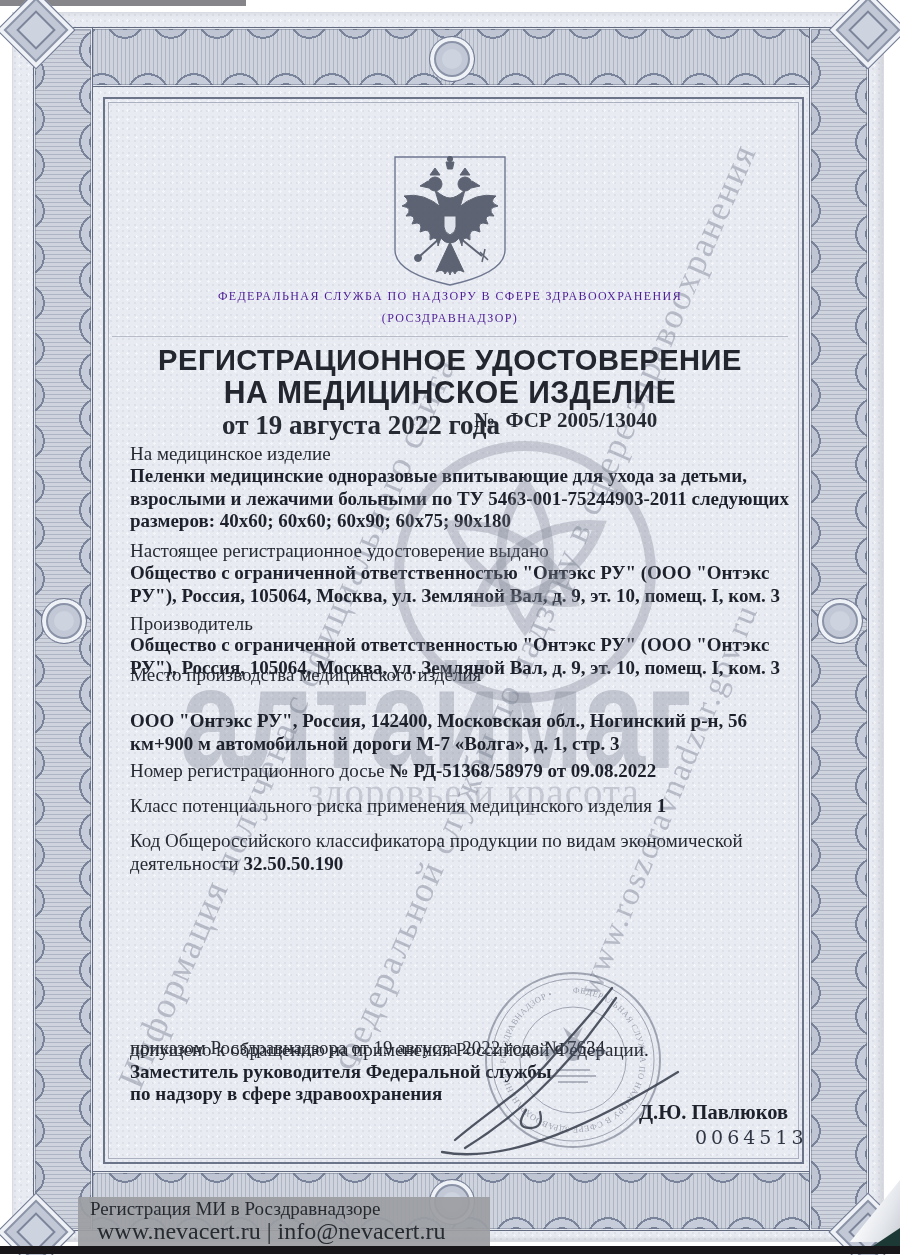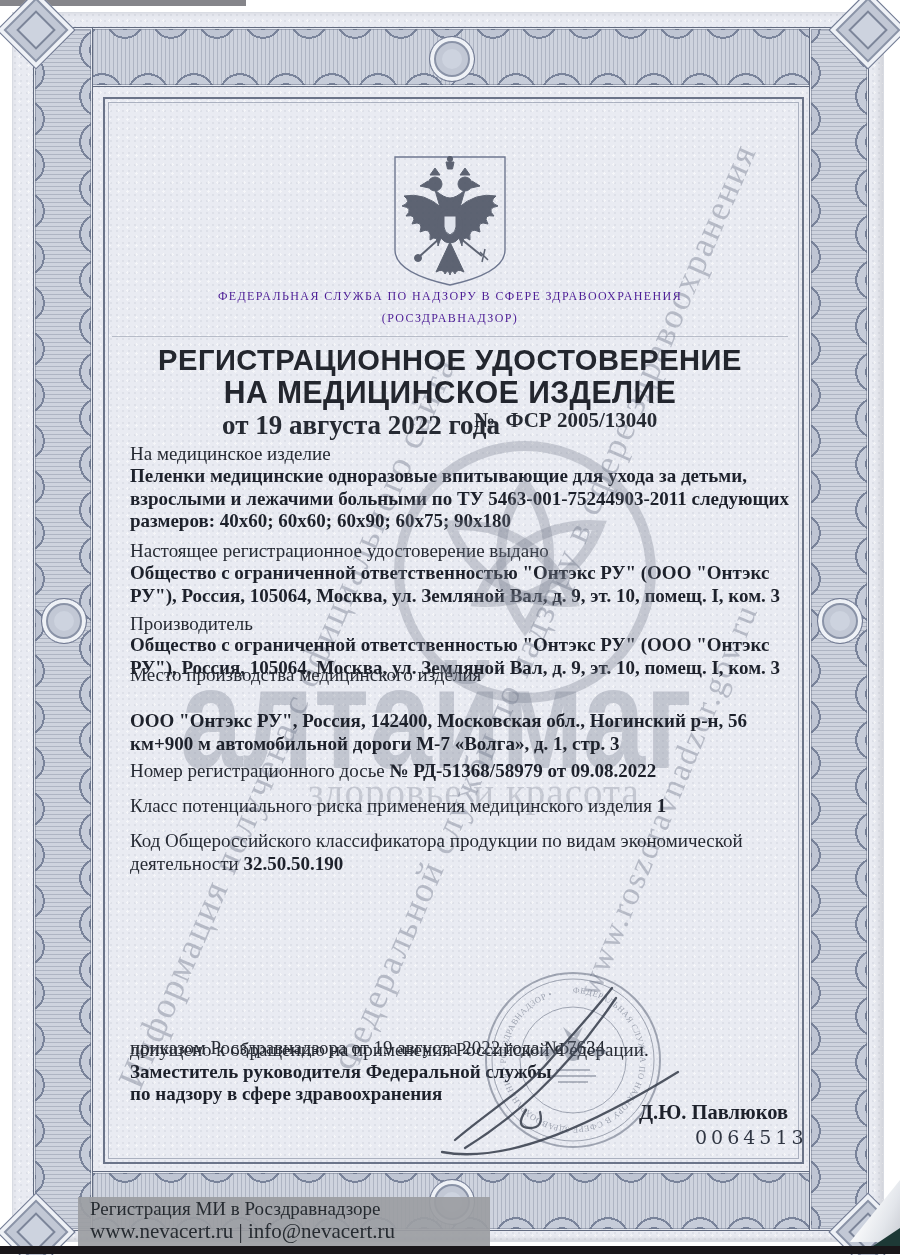--- a/index.html
+++ b/index.html
@@ -59,21 +59,21 @@
   .wm-tagline{left:308px;top:770px;font-size:39px;letter-spacing:1px;color:rgba(123,130,146,.33);white-space:nowrap;}
 
   .serial{position:absolute;left:695px;top:1126px;font-family:"DejaVu Serif", serif;font-size:19px;
           letter-spacing:4px;color:#2f3542;}
   .signer-name{position:absolute;right:112px;top:1078px;font-weight:bold;font-size:20.5px;color:#1d212b;margin-top:23px;}
 
   
   .scan-footer{position:absolute;left:78px;top:1197px;width:412px;box-sizing:border-box;padding:0 12px 6px;
     background:rgba(156,158,163,.93);color:#262b31;z-index:30;}
   .scan-footer .l1{font-size:19px;line-height:23px;}
-  .scan-footer .l2{font-size:21px;line-height:22px;}
+  .scan-footer .l2{font-size:24px;line-height:22px;margin-left:7px;}
 
   .bottom-strip{position:absolute;left:0;top:1246px;width:900px;height:8px;background:#191619;z-index:40;}
   .fold-white{position:absolute;left:850px;top:1180px;width:50px;height:62px;z-index:35;
     background:linear-gradient(115deg,#fafbfc 35%,#e3e6eb 70%,#c9ccd2);clip-path:polygon(0 100%,100% 0,100% 100%);}
   .fold-teal{position:absolute;left:870px;top:1228px;width:30px;height:20px;background:#1d3936;z-index:36;
     clip-path:polygon(100% 0,100% 100%,0 100%);}
   .z-text{z-index:5;} .z-wm{z-index:8;} .z-stamp{z-index:12;}
 </style>
 </head>
 <body>

